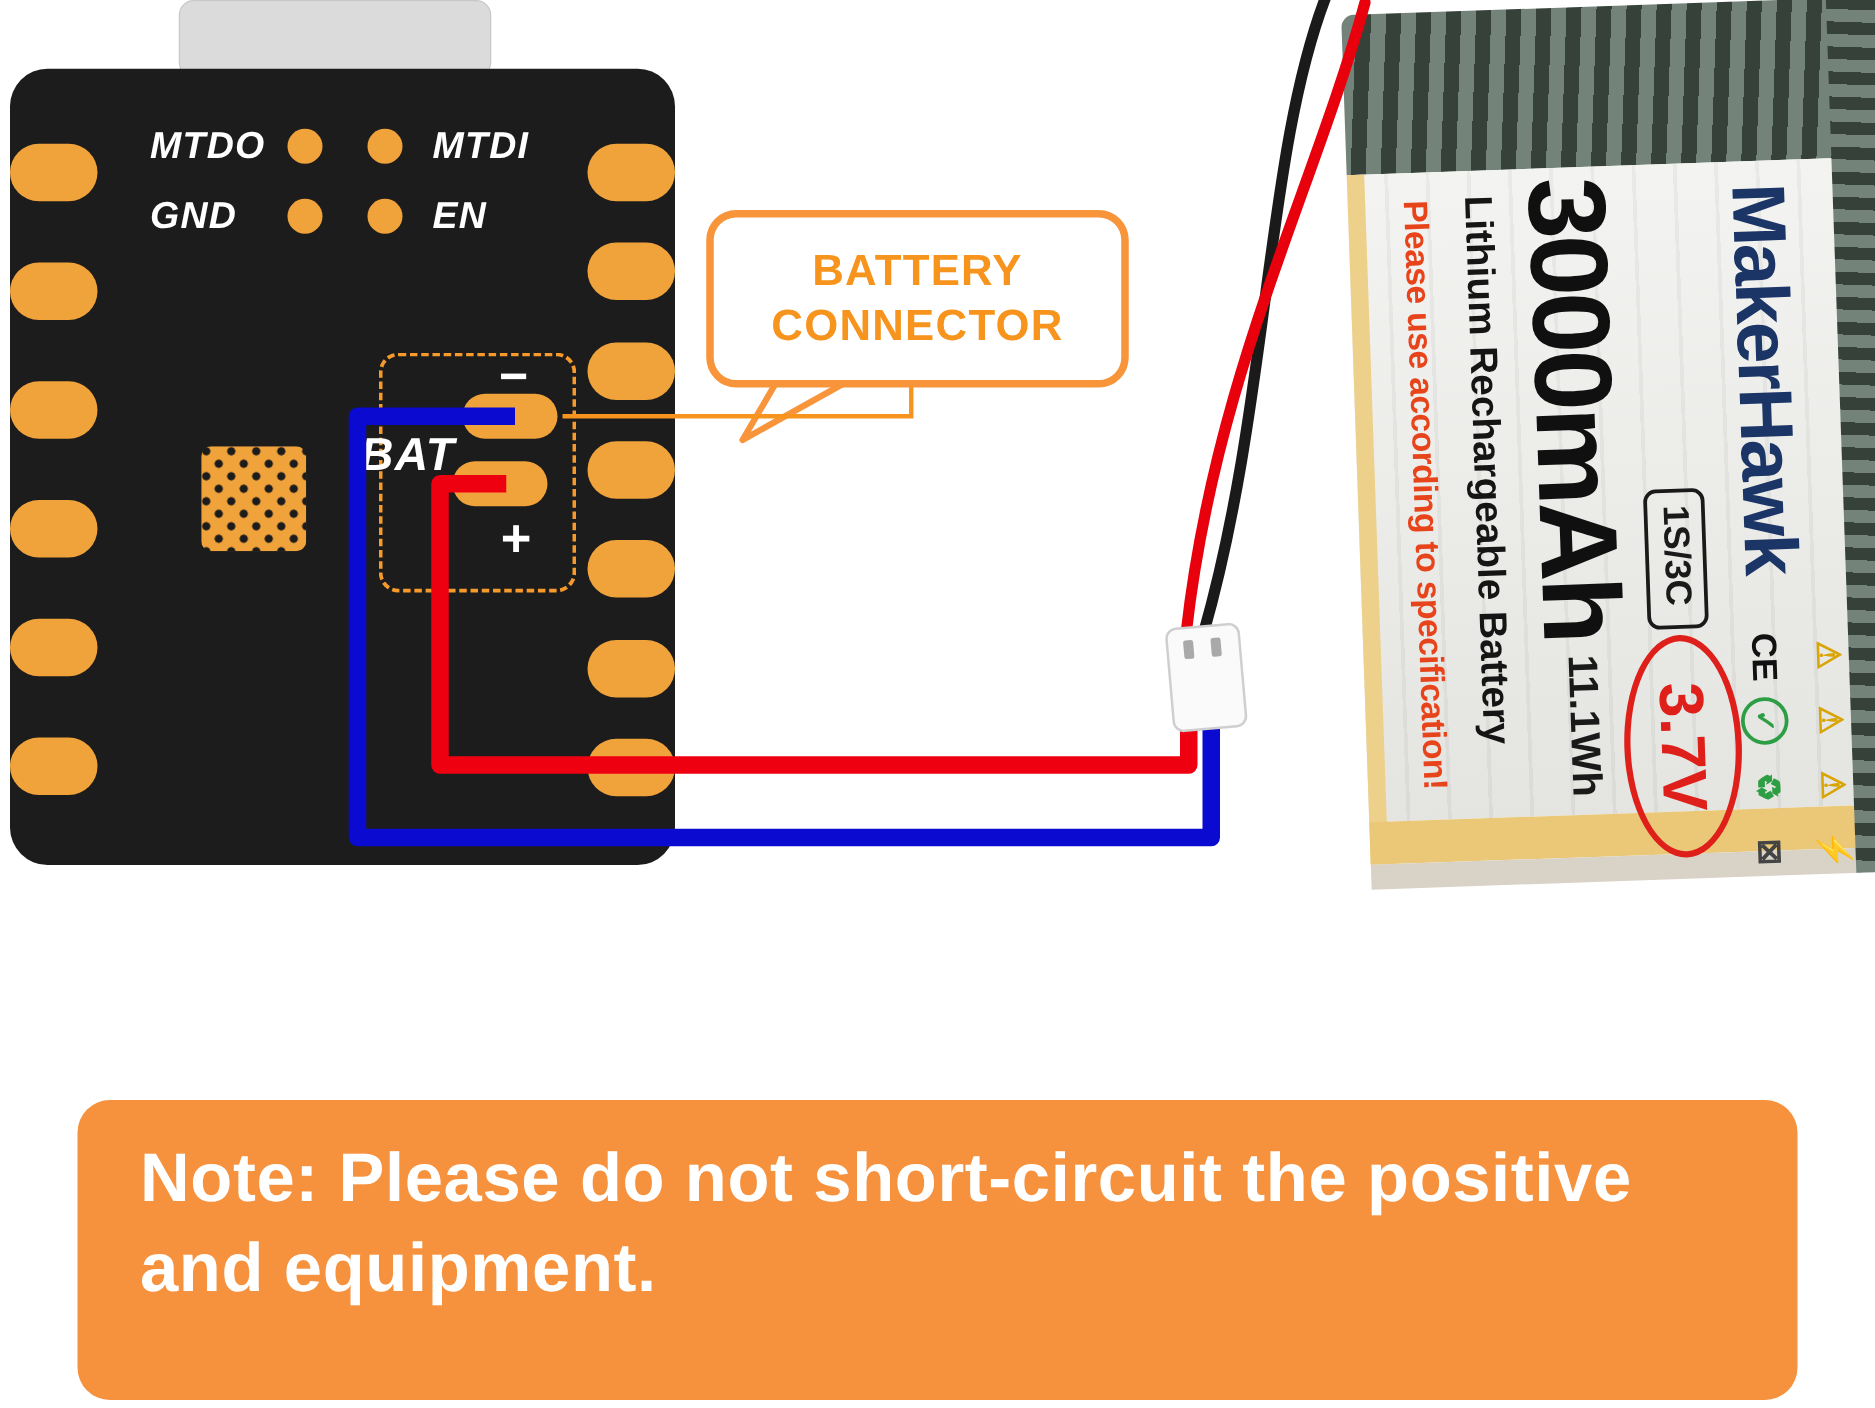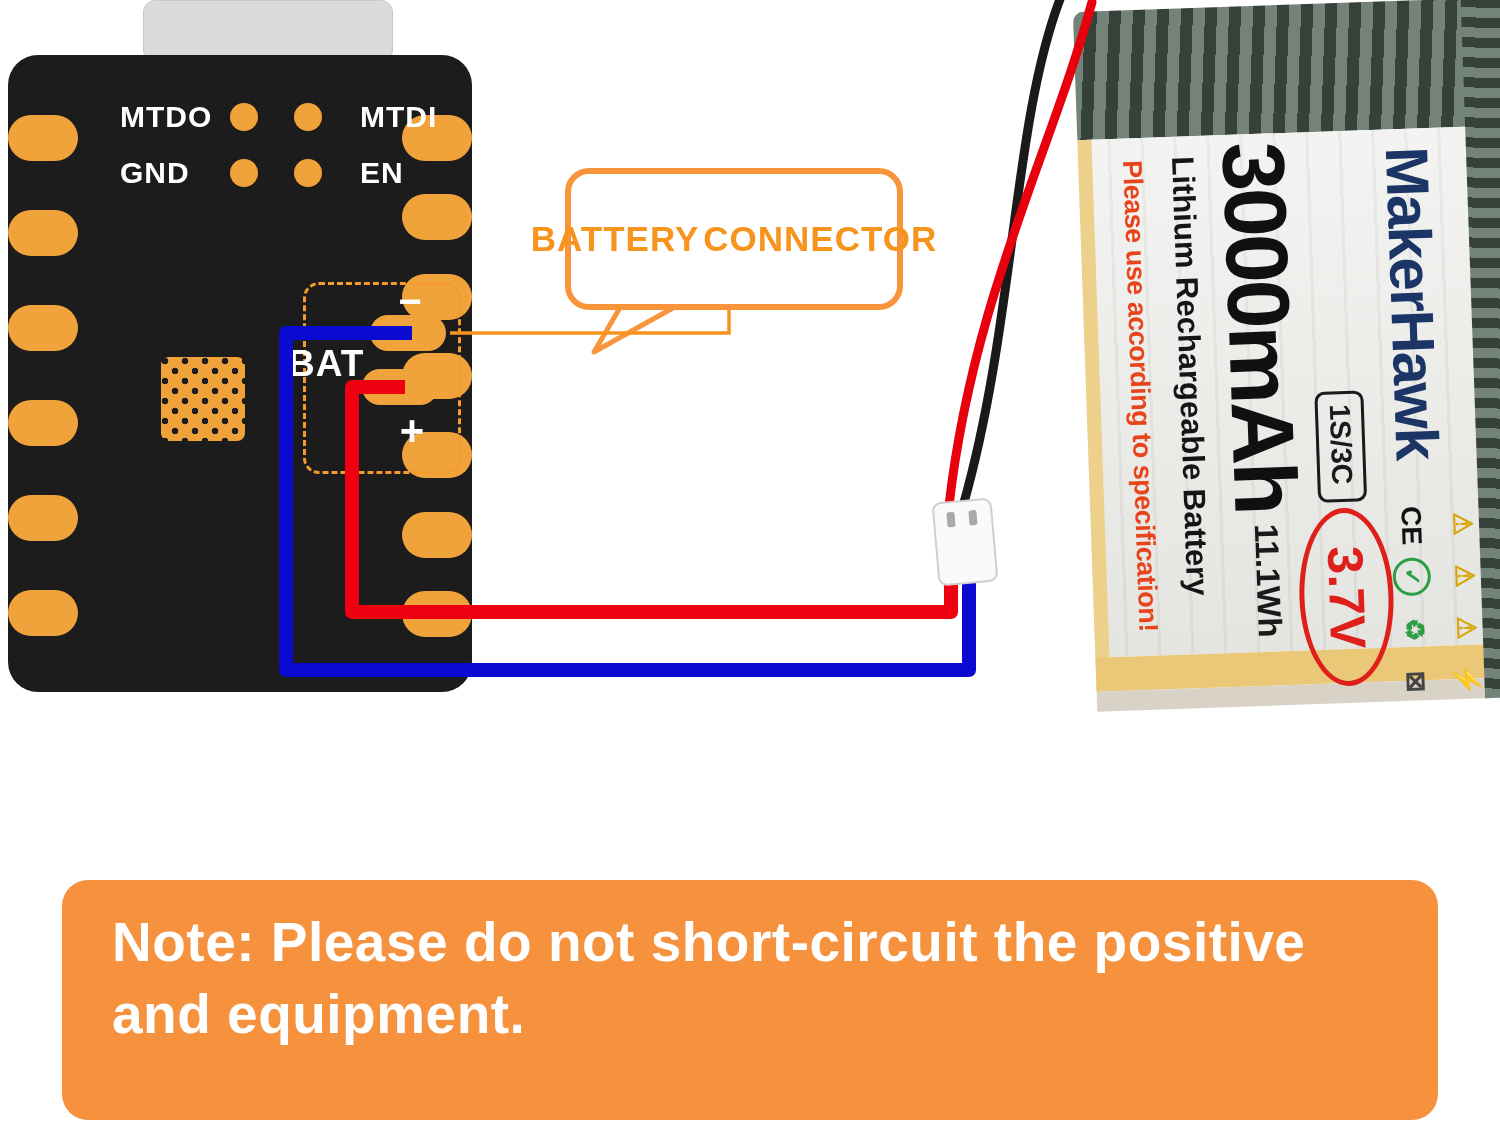--- a/index.html
+++ b/index.html
@@ -2,30 +2,30 @@
 <html><head>
 <meta charset="utf-8">
 <style>
   html,body{margin:0;padding:0;background:#fff;}
   .canvas{position:relative;width:1500px;height:1126px;background:#ffffff;overflow:hidden;
           font-family:"Liberation Sans",sans-serif;}
 
   
   .usb-tab{position:absolute;left:143px;top:0;width:248px;height:60px;background:#DBDBDB;
            border:1px solid #c8c8c8;border-radius:12px;}
-  .board{position:absolute;left:8px;top:55px;width:464px;height:637px;background:#1C1C1C;border-radius:30px;}
+  .board{position:absolute;left:8px;top:55px;width:532px;height:637px;background:#1C1C1C;border-radius:30px;font-style:italic;}
   .pin{position:absolute;width:70px;height:46px;background:#F0A23B;border-radius:23px;}
   .pin-l{left:0;}
   .pin-r{right:0;}
   .pin-row{position:absolute;height:56px;display:flex;align-items:center;}
   .pin-row .lbl{color:#fff;font-weight:bold;font-size:30px;letter-spacing:1px;}
   .lbl-left{width:110px;text-align:left;}
   .dot{width:28px;height:28px;border-radius:50%;background:#F0A23B;flex:0 0 auto;}
   .dot2{margin-left:36px;}
-  .lbl-right{margin-left:38px;}
+  .lbl-right{margin-left:24px;}
   .speckle{position:absolute;left:153px;top:302px;width:84px;height:84px;background:#F0A23B;border-radius:8px;
     background-image:radial-gradient(#1C1C1C 3px,transparent 3.6px),radial-gradient(#1C1C1C 3px,transparent 3.6px);
     background-size:20px 20px,20px 20px;background-position:4px 4px,14px 14px;}
   .bat-dash{position:absolute;left:295px;top:227px;width:152px;height:186px;border:3px dashed #F59A2B;border-radius:16px;}
   .bat-pad{position:absolute;width:76px;height:36px;background:#F0A23B;border-radius:18px;}
   .pad-minus{left:362px;top:260px;}
   .pad-plus{left:354px;top:314px;}
   .sign{position:absolute;color:#fff;font-weight:bold;width:60px;text-align:center;}
   .sign-minus{left:372px;top:224px;font-size:40px;}
   .sign-plus{left:374px;top:352px;font-size:42px;}
@@ -71,21 +71,21 @@
   .overlay{position:absolute;left:0;top:0;}
 
   
   .jst-plug{position:absolute;left:935px;top:500px;width:56px;height:80px;background:#FAFAFA;
     border:2px solid #CFCFCF;border-radius:9px;transform:rotate(-5deg);}
   .jst-slot{position:absolute;width:8px;height:15px;background:#A9A9A9;border-radius:2px;top:9px;}
   .slot-1{left:12px;} .slot-2{left:34px;}
 
   
   .callout{position:absolute;left:565px;top:168px;width:326px;height:130px;background:#fff;
-    border:6px solid #F8953B;border-radius:24px;display:flex;flex-direction:row;align-items:center;
+    border:6px solid #F8953B;border-radius:24px;display:flex;flex-direction:column;align-items:center;
     justify-content:center;gap:4px;}
   .callout .line{color:#F7941D;font-weight:bold;font-size:35px;letter-spacing:1px;}
 
   
   .note{position:absolute;left:62px;top:880px;width:1376px;height:240px;background:#F6913D;border-radius:26px;
     box-sizing:border-box;padding:26px 40px 0 50px;}
   .note .nline{color:#ffffff;font-weight:bold;font-size:55px;line-height:72px;letter-spacing:0.5px;}
 </style>
 </head>
 <body>

